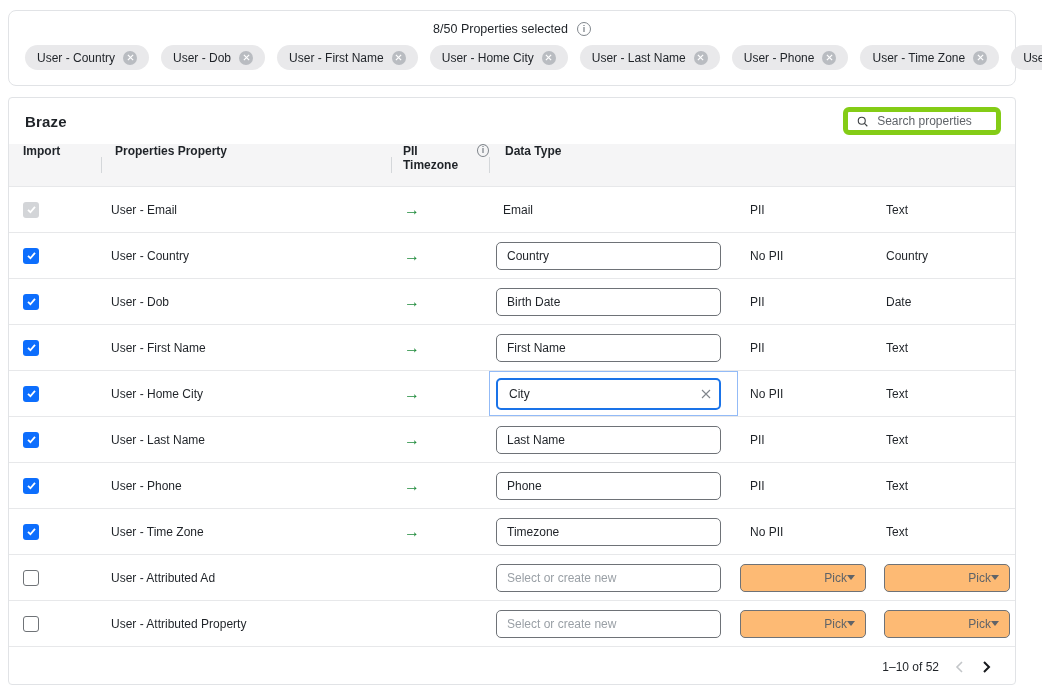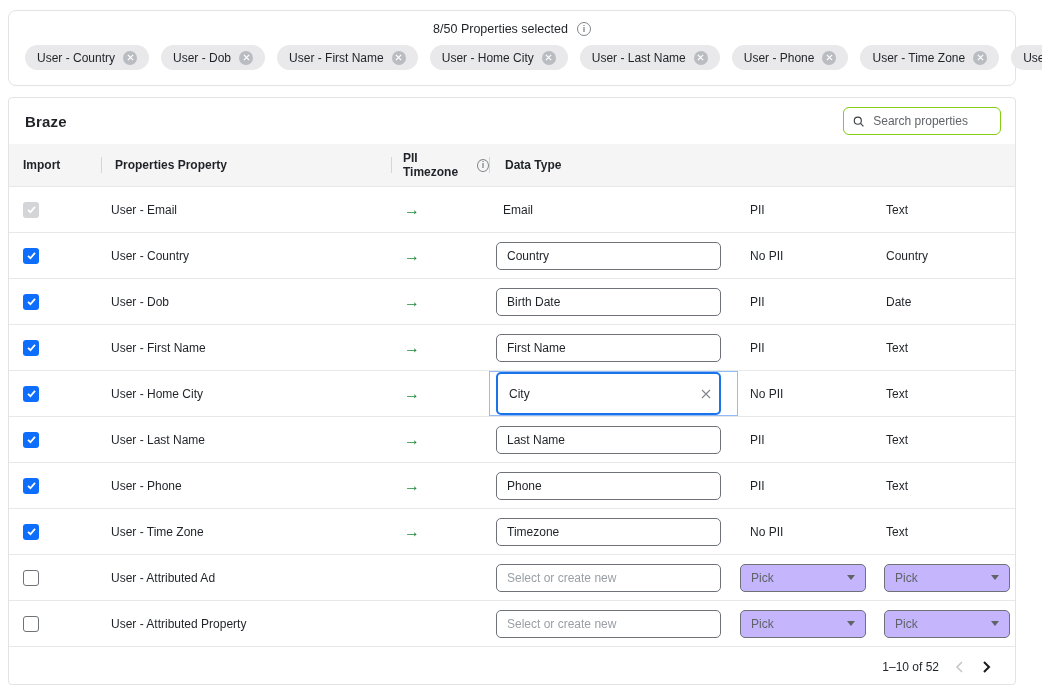--- a/index.html
+++ b/index.html
@@ -41,40 +41,40 @@
   .main-panel {
     position:absolute; left:8px; top:97px; width:1008px; height:588px;
     border:1px solid #e1e3e6; border-radius:4px; background:#fff; overflow:hidden;
   }
   .panel-header {
     height:46px; display:flex; align-items:center; justify-content:space-between;
     padding:0 14px 0 16px;
   }
   .panel-title { font-size:15px; font-weight:700; letter-spacing:.2px; }
   .search-box {
-    width:158px; height:28px; border:1px solid #84cc16; border-radius:6px;
+    width:158px; height:28px; border:5px solid #84cc16; border-radius:6px;
     display:flex; align-items:center; gap:7px; padding:0 9px; background:#fff;
   }
   .search-box input {
     border:none; outline:none; width:100%; font-size:12px;
     font-family:inherit; color:#1f2328; background:transparent;
   }
   .search-box input::placeholder { color:#5f6368; }
 
   
   .grid-cols {
     display:grid;
     grid-template-columns:92px 290px 98px 249px 132px 1fr;
     align-items:stretch;
   }
   .thead {
     height:42px; background:#f5f5f6; font-size:12px; font-weight:700;
   }
   .th {
-    position:relative; display:flex; align-items:center; gap:7px;
+    position:relative; display:flex; gap:7px;
   }
   .th:not(:first-child)::before {
     content:""; position:absolute; left:0; top:50%; transform:translateY(-50%);
     width:1px; height:16px; background:#d4d7da;
   }
   .row { height:46px; border-top:1px solid #e7e8ea; font-size:12px; background:#fff; }
   .cell { display:flex; align-items:center; height:100%; }
   .pad-import   { padding-left:14px; }
   .pad-incoming { padding-left:10px; }
   .pad-mapped   { padding-left:13px; }
@@ -95,35 +95,35 @@
 
   
   .sa-input {
     margin-left:7px; width:225px; height:28px;
     border:1px solid #6e7277; border-radius:5px; padding:0 10px;
     font-size:12px; font-family:inherit; color:#1f2328; background:#fff; outline:none;
   }
   .sa-input::placeholder { color:#9aa0a6; }
   .focused-cell { box-shadow: inset 0 0 0 1px #93bbf7; }
   .sa-input-wrap {
-    margin-left:7px; width:225px; height:43px;
+    margin-left:7px; width:225px; height:32px;
     border:2px solid #1a73e8; border-radius:5px; background:#fff;
     display:flex; align-items:center; padding:0 8px 0 9px; gap:16px;
   }
   .sa-input-wrap input {
     border:none; outline:none; flex:1; min-width:0;
     font-size:12px; font-family:inherit; color:#1f2328;
   }
   .clear-x { color:#80868c; cursor:pointer; display:flex; align-items:center; }
 
   
   .pick {
     height:28px; width:126px; border:1px solid #6e7277; border-radius:5px;
-    display:flex; align-items:center; justify-content:space-between;
-    padding:0 10px; font-size:12px; color:#5f6368; background:#c4b5fd; cursor:pointer;
+    display:flex; align-items:center; justify-content:flex-end;
+    padding:0 10px; font-size:12px; color:#5f6368; background:#fdba74; cursor:pointer;
   }
   .pick-pii { margin-left:2px; }
   .pick-dt  { margin-left:14px; }
   .caret {
     width:0; height:0;
     border-left:4px solid transparent; border-right:4px solid transparent;
     border-top:5px solid #5f6368;
   }
 
   

